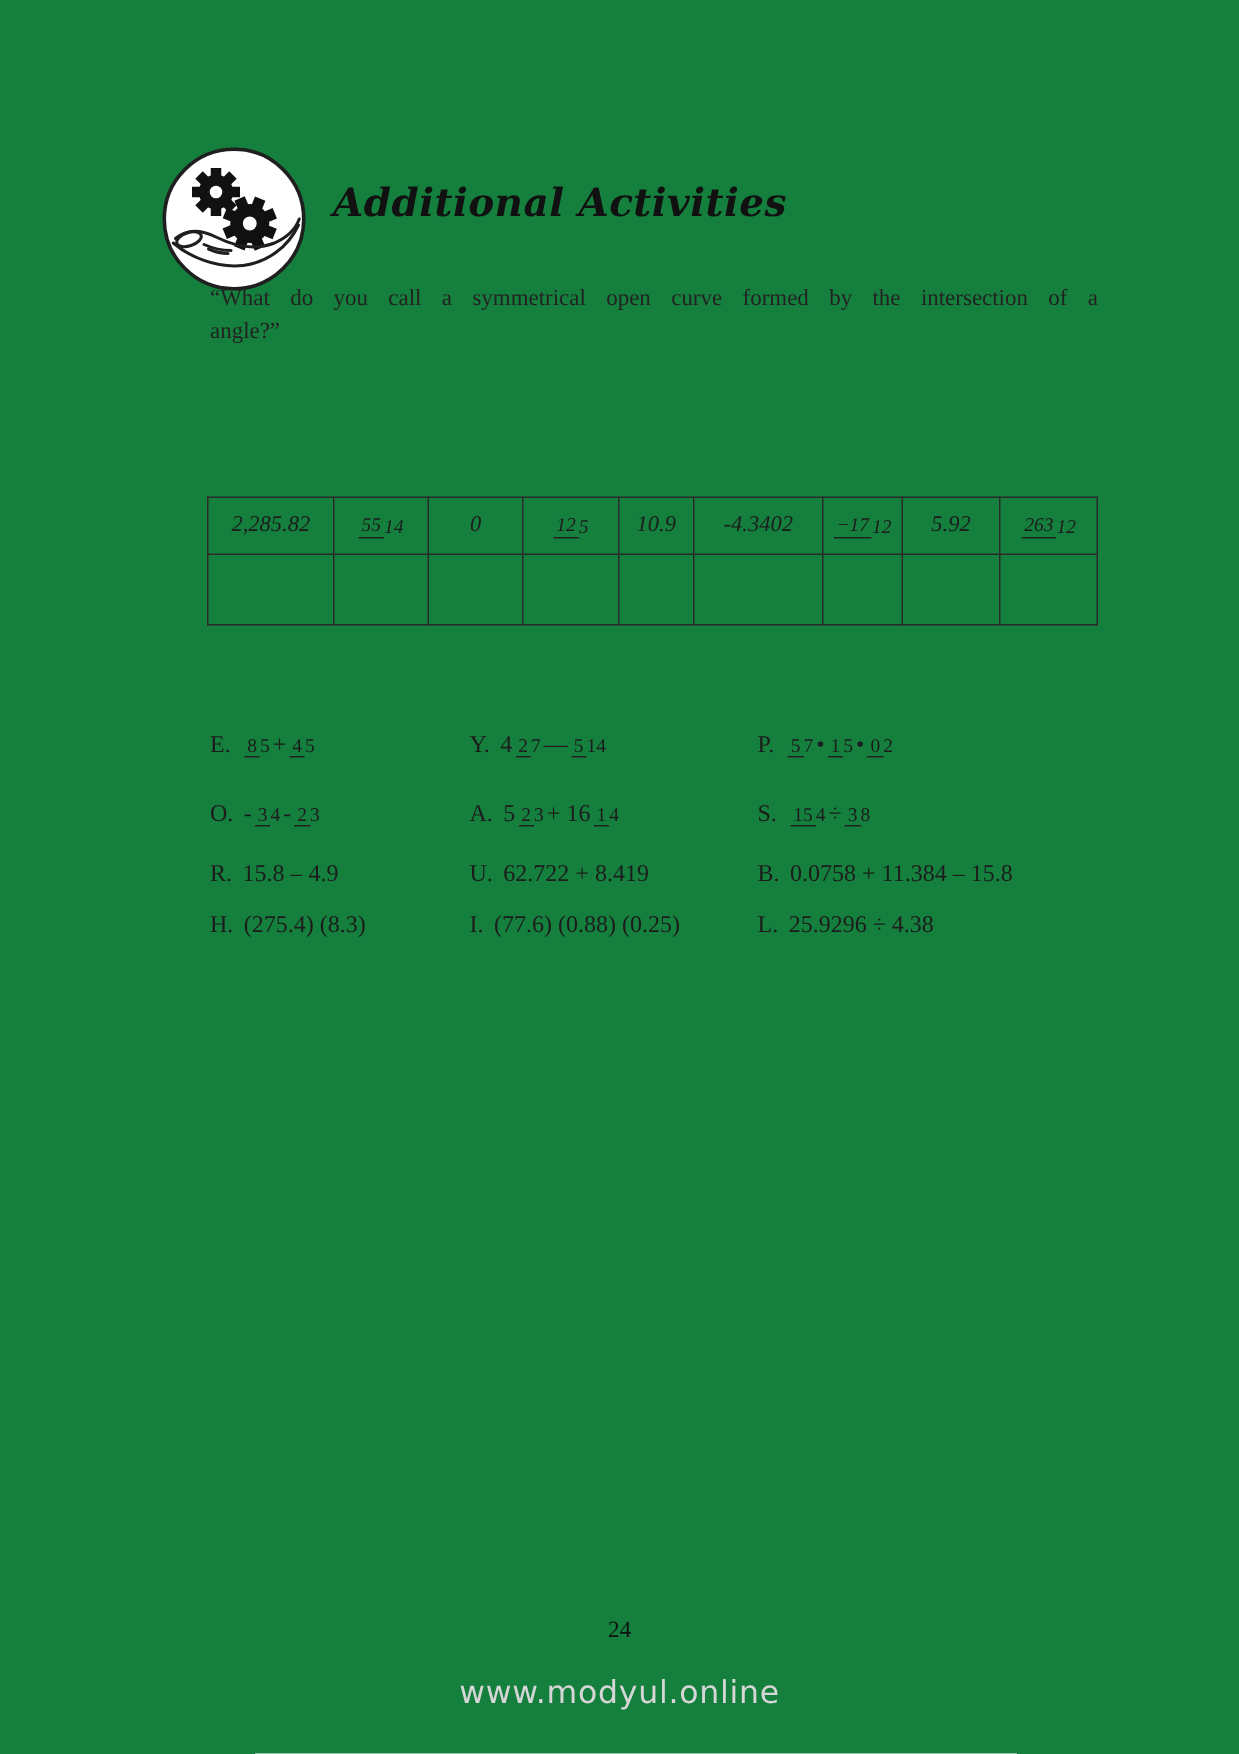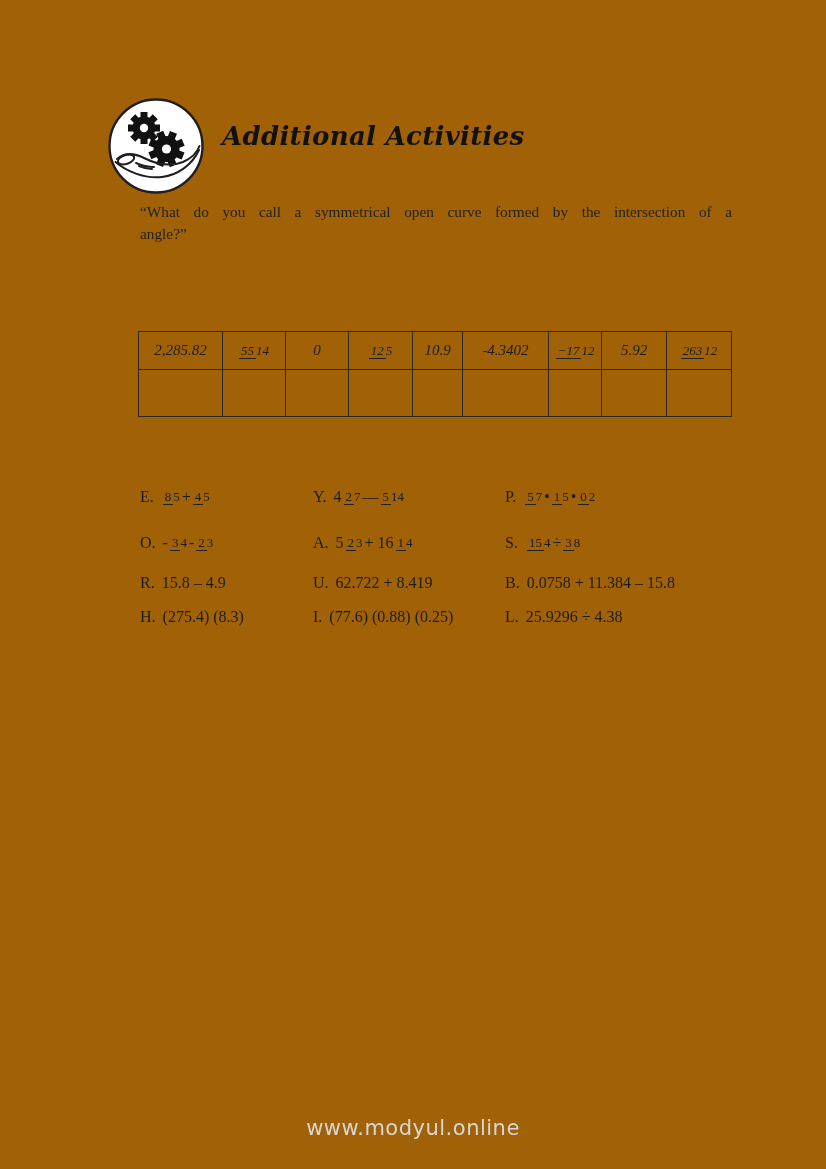--- a/index.html
+++ b/index.html
@@ -1,34 +1,34 @@
 <!DOCTYPE html>
 <html><head>
 <meta charset="utf-8">
 <style>
   html,body{margin:0;padding:0;background:#ffffff;}
   .page{
     position:relative;
     width:826px;height:1169px;
-    background:#a16207;
+    background:#15803d;
     font-family:"Liberation Serif", serif;
     color:#1c1c1c;
     overflow:hidden;
   }
   
   .icon-wrap{position:absolute;left:106px;top:96px;width:100px;height:100px;}
   .title{
     position:absolute;left:222px;top:121px;
     font-family:"DejaVu Serif", serif;
     font-size:26px;font-weight:bold;font-style:italic;
     color:#111111;letter-spacing:0.3px;white-space:nowrap;
   }
   
   .para{position:absolute;left:140px;width:592px;font-size:15.3px;line-height:21.5px;color:#222;}
-  .para1{top:201px;}
+  .para1{top:188px;}
   .para2{top:274px;}
   .jline{text-align:justify;text-align-last:justify;white-space:nowrap;overflow:visible;}
   .lline{text-align:left;white-space:nowrap;}
   
   table.answer{
     position:absolute;left:138px;top:331px;
     border-collapse:collapse;table-layout:fixed;
     font-size:15px;color:#1c1c1c;font-style:italic;
   }
   table.answer td{
@@ -271,15 +271,16 @@
       <div class="problem h34">
         <span class="letter">I.</span>
         <span class="tok">(77.6) (0.88) (0.25)</span>
       </div>
       <div class="problem h34">
         <span class="letter">L.</span>
         <span class="tok">25.9296 ÷ 4.38</span>
       </div>
     </div>
 
+  <div class="pagenum">24</div>
   <div class="watermark" style="color: rgb(214, 214, 214);">www.modyul.online</div>
 
 </div>
 
 </body></html>

